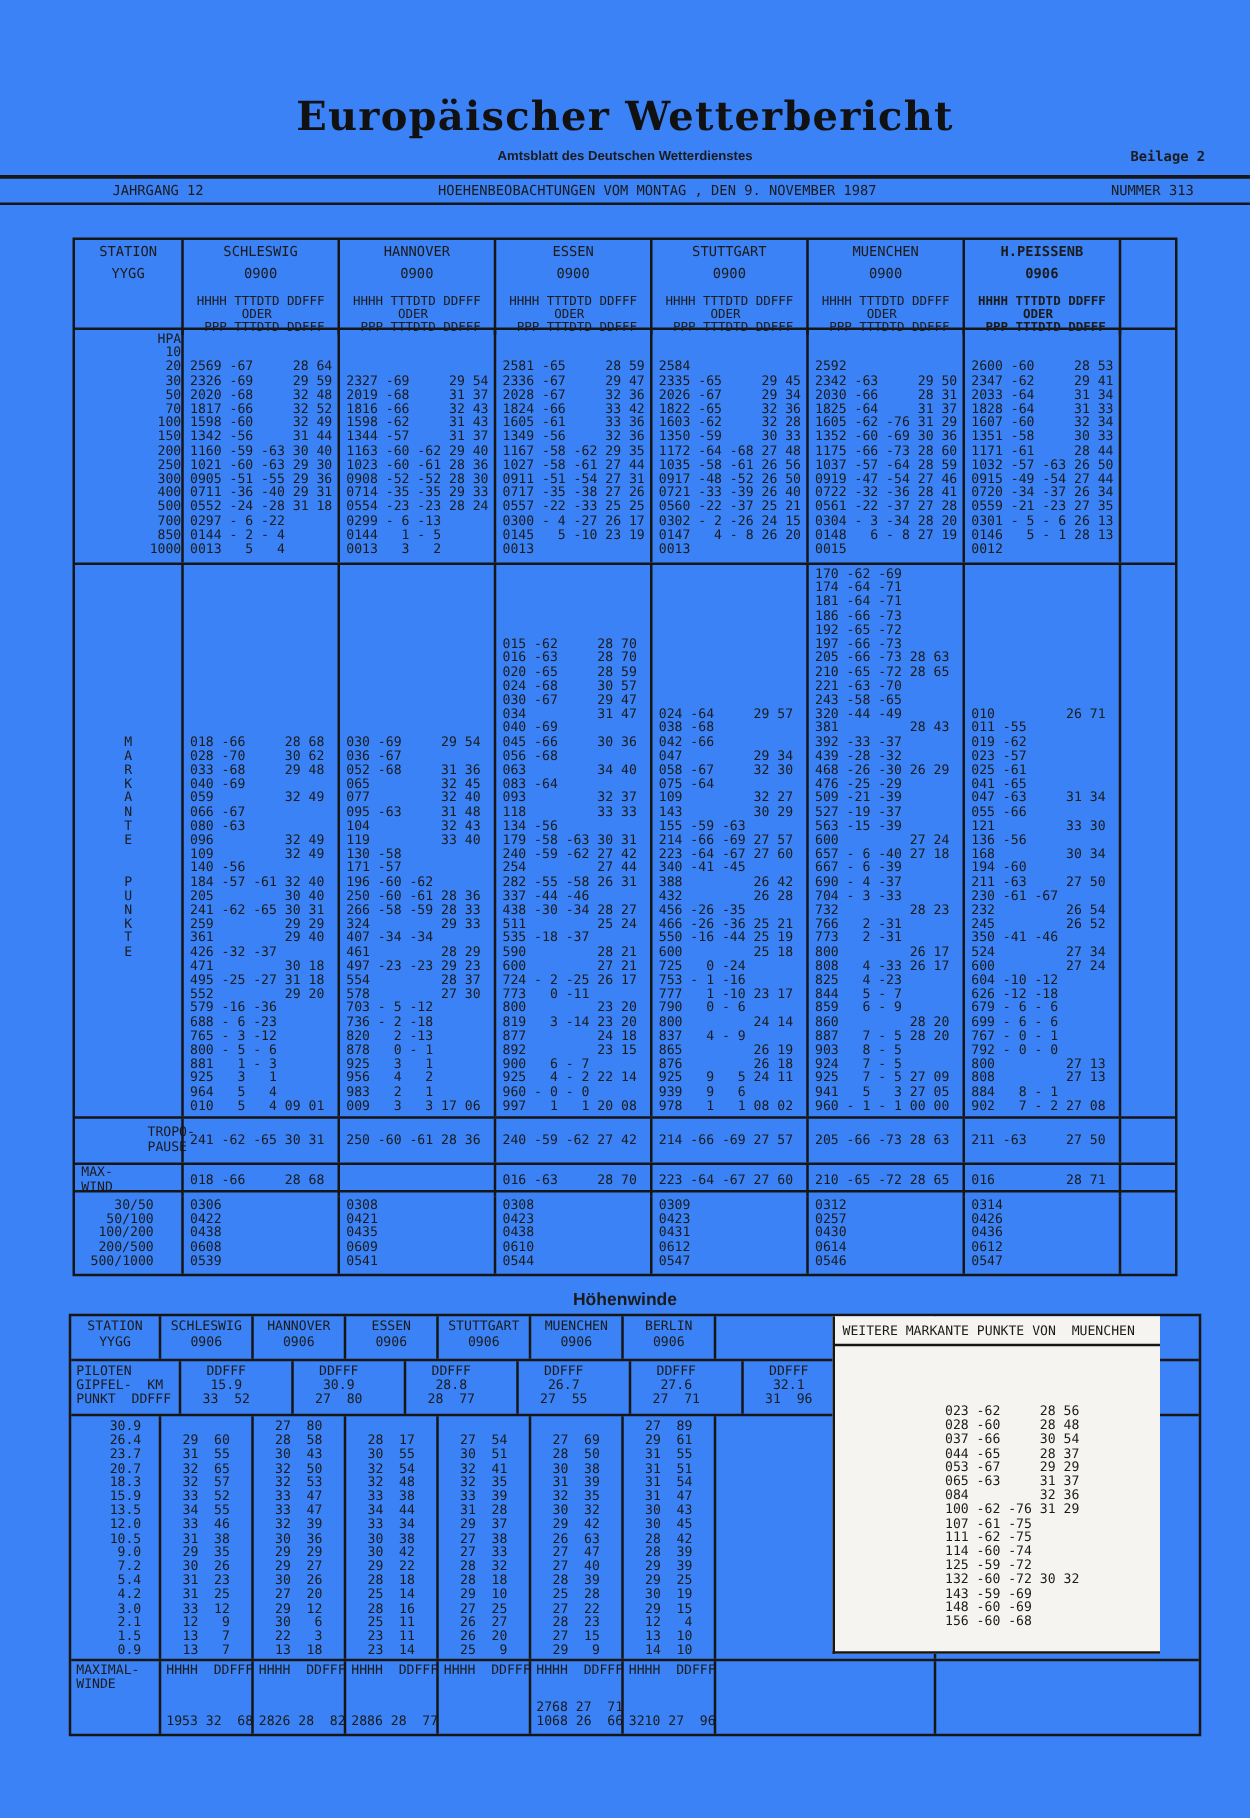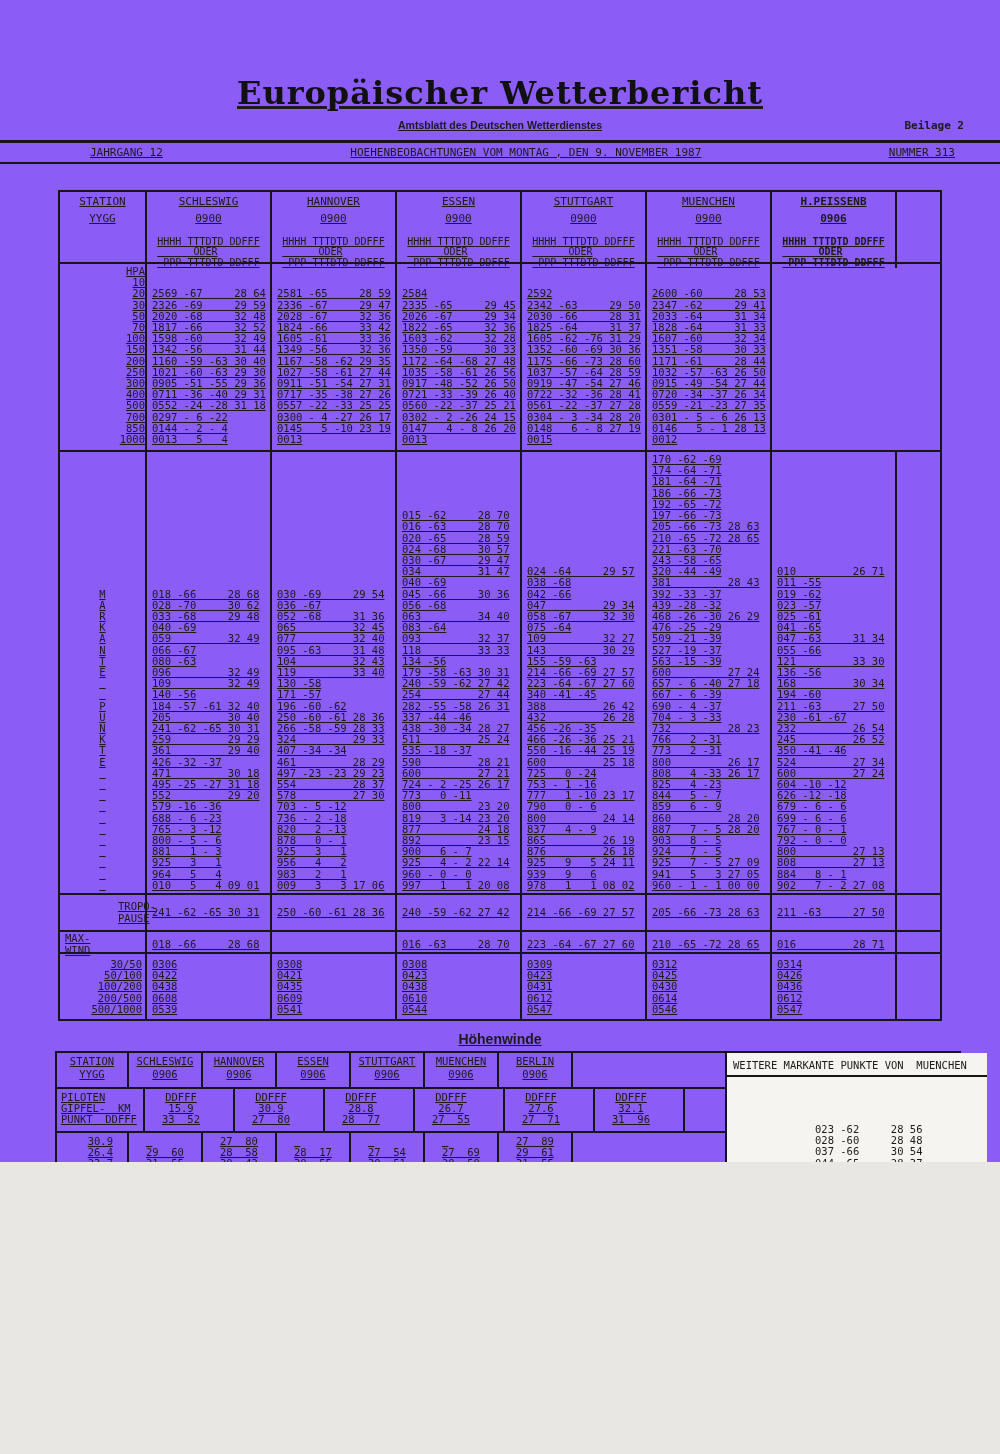--- a/index.html
+++ b/index.html
@@ -1,17 +1,17 @@
 <!DOCTYPE html>
 <html><head>
 <meta charset="utf-8">
 <style>
   html,body{margin:0;padding:0;background:#e8e7e3;}
-  .page{position:relative;width:1000px;height:1162px;background:#8b5cf6;color:#1b1b1b;overflow:hidden;
-        font-family:"DejaVu Sans Mono",monospace;text-decoration:underline;}
+  .page{position:relative;width:1000px;height:1454px;background:#3b82f6;color:#1b1b1b;overflow:hidden;
+        font-family:"DejaVu Sans Mono",monospace;}
   .pre{white-space:pre;font-family:"DejaVu Sans Mono",monospace;font-size:10.5px;line-height:11.2px;}
   .tr{text-align:right}.tc{text-align:center}
   
   .title{padding-top:74px;text-align:center;font-family:"DejaVu Serif",serif;font-weight:bold;
          font-size:32px;letter-spacing:1px;color:#111;}
   .subrow{position:relative;text-align:center;margin-top:7px;font-family:"Liberation Sans",sans-serif;
           font-weight:bold;font-size:10.5px;}
   .beilage{position:absolute;right:36px;top:0;font-family:"DejaVu Sans Mono",monospace;font-weight:bold;font-size:11px;}
   .sectiontitle{text-align:center;margin-top:11px;font-family:"Liberation Sans",sans-serif;
                 font-weight:bold;font-size:12.5px;letter-spacing:5px;}
@@ -42,21 +42,21 @@
   .trow .c{display:flex;align-items:center;}
   .trow .pre{padding-left:5px;}
   .lbl2 .pre{padding-left:58px;}
   .mrow{height:25px;position:relative;}
   .mrow .c{display:flex;align-items:center;}
   .mrow .pre{padding-left:5px;}
   .mrow::after{content:"";position:absolute;left:0;right:0;bottom:3px;border-top:2px solid #161616;}
   .rel{height:62px;border-top:none !important;}
   .rel .c{padding-top:2px;}
   .rel .pre{padding-left:5px;}
-  .rellbl .pre{padding-left:0;padding-right:3px;}
+  .rellbl .pre{padding-left:0;padding-right:22px;}
   
   .hwtitle{margin-top:10px;text-align:center;font-family:"Liberation Sans",sans-serif;
            font-weight:bold;font-size:14px;}
   .hw{position:relative;margin:4px 0 0 55px;width:902px;border:2px solid #161616;}
   .hrow{display:grid;grid-template-columns:70px 74px 74px 74px 74px 74px 74px 176px 262px;}
   .hrow + .hrow{border-top:2px solid #161616;}
   .hrow .c:first-child{border-left:none;}
   .hhdr{height:34px;}
   .hhdr .c{display:flex;flex-direction:column;align-items:center;}
   .hhdr .stname{font-size:10.5px;margin-top:2px;}
@@ -67,21 +67,21 @@
   .pil .pillbl{text-align:left;padding-left:4px;}
   .winds{height:194px;}
   .winds .c{padding-top:3px;}
   .winds .pre{padding-left:17px;}
   .kmcol .pre{padding-left:0;padding-right:14px;text-align:right;}
   .maxw{height:58px;}
   .maxw .c{display:flex;flex-direction:column;justify-content:space-between;padding:2px 0 4px 0;}
   .maxw .pre{padding-left:4px;}
   .maxlbl{justify-content:center;}
   
-  .weitere{position:absolute;left:668px;top:0;width:262px;height:270px;background:#f5f4f0;
+  .weitere{position:absolute;left:609px;top:0;width:262px;height:270px;background:#f5f4f0;
            border-left:2px solid #161616;border-bottom:2px solid #161616;box-sizing:border-box;}
   .weitere .wtitle{font-size:10.5px;padding:6px 0 4px 6px;border-bottom:2px solid #161616;white-space:pre;}
   .weitere .wdata{margin-top:47px;padding-left:88px;}
 </style>
 </head>
 <body>
 
 <div class="page">
 
   <div class="title">Europäischer Wetterbericht</div>
@@ -178,20 +178,38 @@
 1598 -60     32 49
 1342 -56     31 44
 1160 -59 -63 30 40
 1021 -60 -63 29 30
 0905 -51 -55 29 36
 0711 -36 -40 29 31
 0552 -24 -28 31 18
 0297 - 6 -22
 0144 - 2 - 4
 0013   5   4</div>
+        </div>
+      <div class="c">
+          <div class="pre">
+
+
+2327 -69     29 54
+2019 -68     31 37
+1816 -66     32 43
+1598 -62     31 43
+1344 -57     31 37
+1163 -60 -62 29 40
+1023 -60 -61 28 36
+0908 -52 -52 28 30
+0714 -35 -35 29 33
+0554 -23 -23 28 24
+0299 - 6 -13
+0144   1 - 5
+0013   3   2</div>
         </div>
       <div class="c">
           <div class="pre">
 
 2581 -65     28 59
 2336 -67     29 47
 2028 -67     32 36
 1824 -66     33 42
 1605 -61     33 36
 1349 -56     32 36
@@ -574,21 +592,21 @@
         </div>
       <div class="c">
           <div class="pre">0309
 0423
 0431
 0612
 0547</div>
         </div>
       <div class="c">
           <div class="pre">0312
-0425
+0257
 0430
 0614
 0546</div>
         </div>
       <div class="c">
           <div class="pre">0314
 0426
 0436
 0612
 0547</div>

